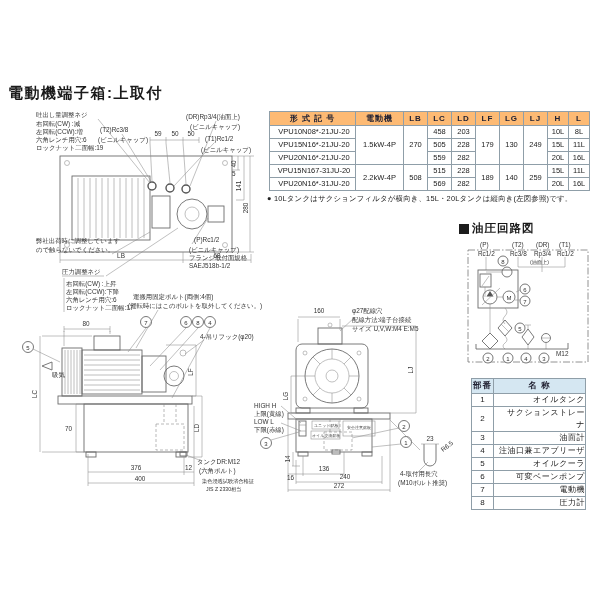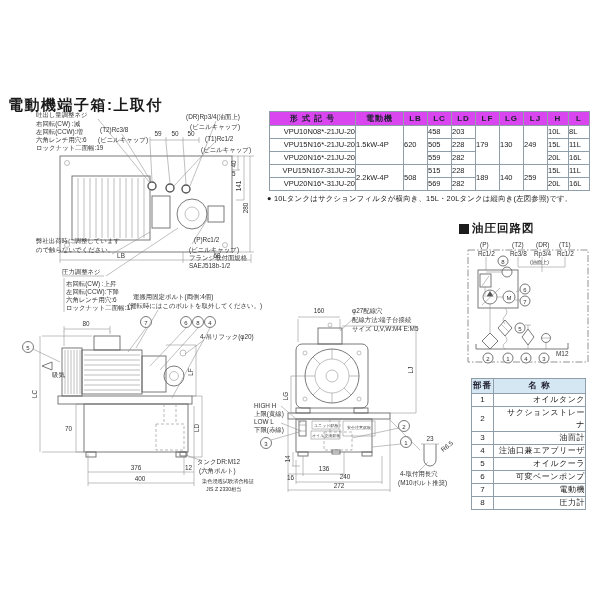--- a/index.html
+++ b/index.html
@@ -1,26 +1,26 @@
 <!DOCTYPE html>
 <html><head>
 <meta charset="utf-8">
 <style>
   html,body{margin:0;padding:0}
   body{width:600px;height:600px;position:relative;background:#ffffff;
        font-family:"Liberation Sans","DejaVu Sans",sans-serif;color:#222;overflow:hidden}
   .abs{position:absolute}
-  #page-title{left:8px;top:96px;font-size:15px;font-weight:bold;letter-spacing:1.5px;color:#1a1a1a}
+  #page-title{left:8px;top:84px;font-size:15px;font-weight:bold;letter-spacing:1.5px;color:#1a1a1a}
   
   #spec-wrap{left:269px;top:111px}
   table{border-collapse:collapse;table-layout:fixed}
-  .dt th{background:#d946ef;border:1px solid #8f9ea8;font-size:8px;font-weight:bold;color:#223;
+  .dt th{background:#fdba74;border:1px solid #8f9ea8;font-size:8px;font-weight:bold;color:#223;
          padding:0;height:13px;letter-spacing:1px}
-  .dt td{border:1px solid #8f9ea8;font-size:7.5px;color:#222;text-align:left;padding:0;height:12px;line-height:12px}
-  .dt td.model{text-align:right;padding-left:3px}
+  .dt td{border:1px solid #8f9ea8;font-size:7.5px;color:#222;text-align:center;padding:0;height:12px;line-height:12px}
+  .dt td.model{text-align:center;padding-left:3px}
   #spec-note{left:267px;top:194px;width:333px;font-size:7.4px;color:#222;letter-spacing:0.2px}
   
   #circuit-title{left:459px;top:221px;display:flex;align-items:center;gap:3px}
   #circuit-title .sq{width:10px;height:10px;background:#1c1c1c;display:inline-block}
   #circuit-title .tx{font-size:11.5px;font-weight:bold;color:#1a1a1a;letter-spacing:1px}
   
   #parts-wrap{left:471px;top:378px}
   .pt th{background:#d5e7f2;border:1px solid #8f9ea8;font-size:8.5px;font-weight:bold;color:#223;height:14px;padding:0;letter-spacing:1px}
   .pt td{border:1px solid #8f9ea8;font-size:8px;color:#222;height:12px;line-height:12px;padding:0;text-align:center}
   .pt td.nm{text-align:right;padding-left:5px;letter-spacing:0.5px}
@@ -350,21 +350,21 @@
         <th>LG</th>
         <th>LJ</th>
         <th>H</th>
         <th>L</th>
       </tr>
     </thead>
     <tbody>
       <tr>
         <td class="model">VPU10N08*-21JU-20</td>
         <td rowspan="3">1.5kW-4P</td>
-        <td rowspan="3">620</td>
+        <td rowspan="3">270</td>
         <td>458</td>
         <td>203</td>
         <td rowspan="3">179</td>
         <td rowspan="3">130</td>
         <td rowspan="3">249</td>
         <td>10L</td>
         <td>8L</td>
       </tr>
       <tr>
         <td class="model">VPU15N16*-21JU-20</td>

